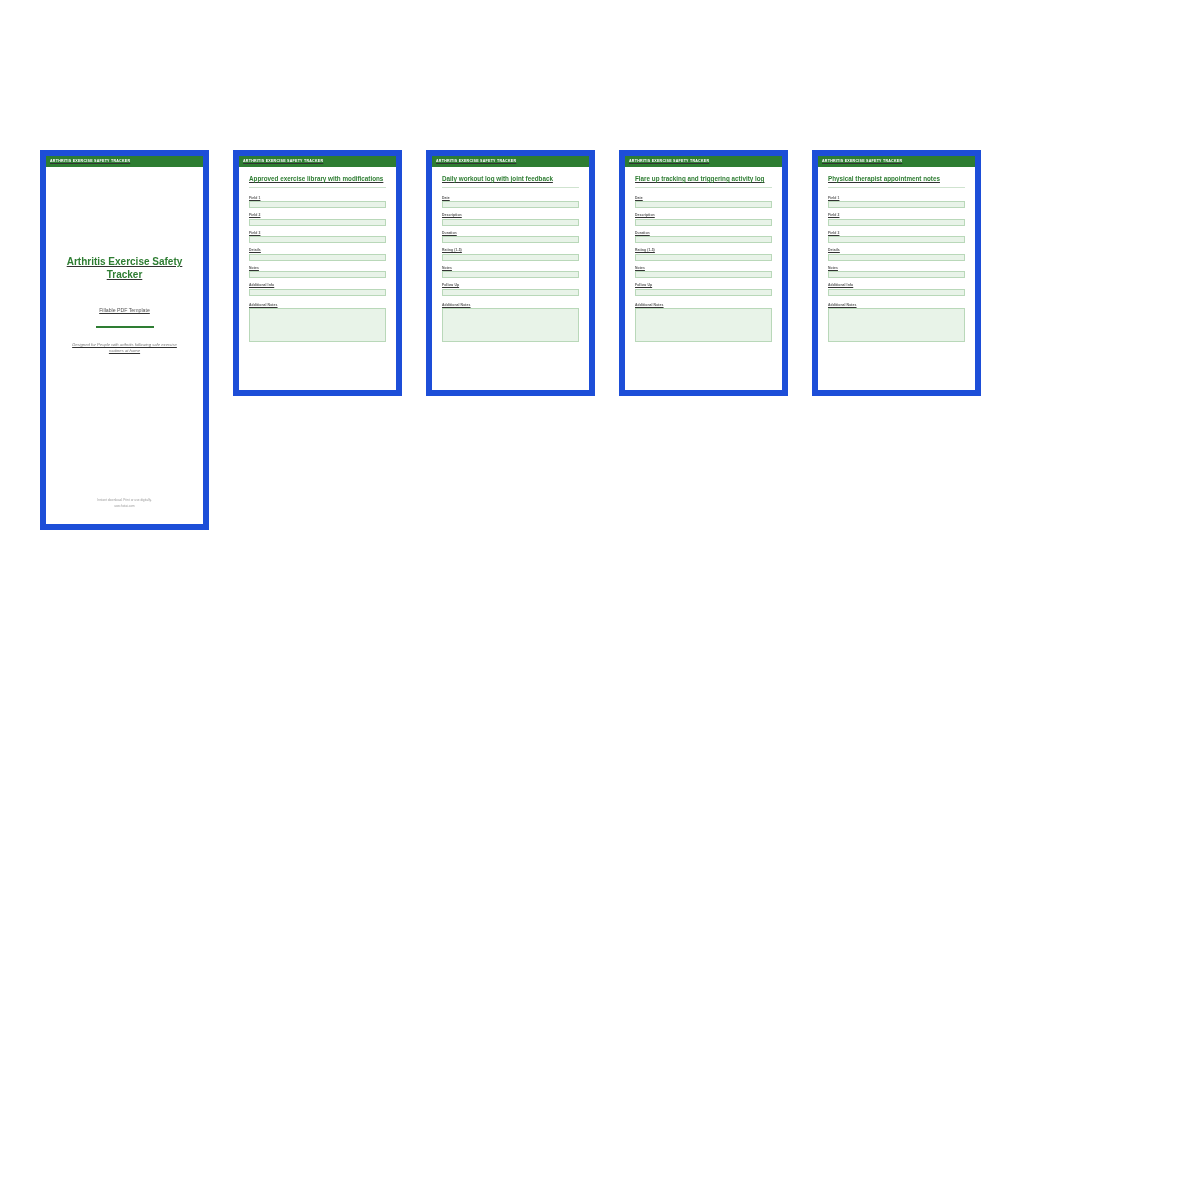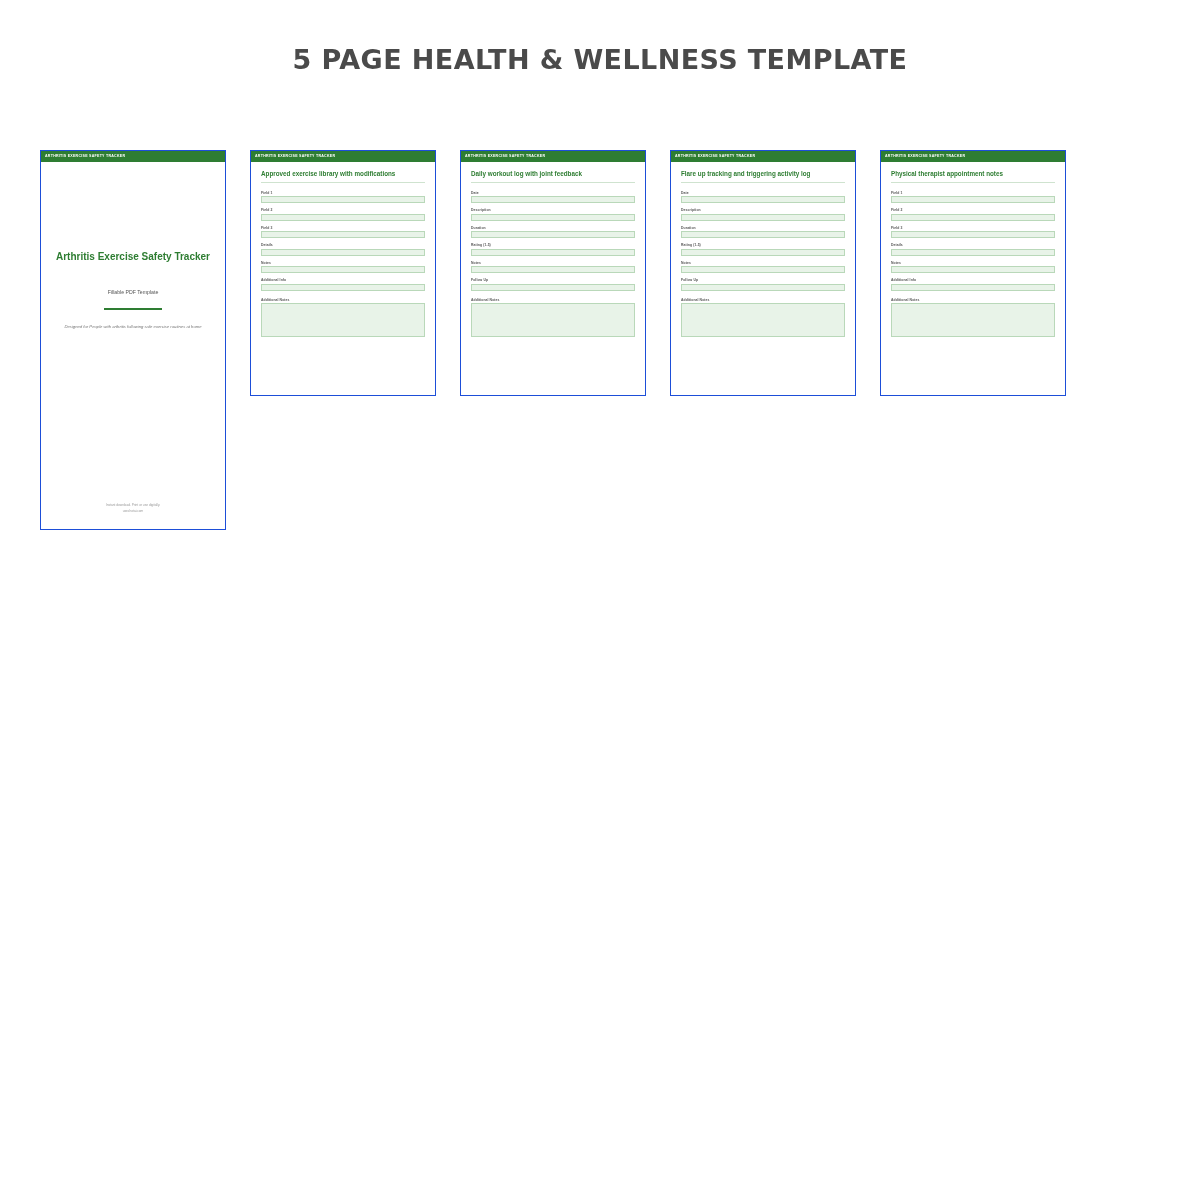--- a/index.html
+++ b/index.html
@@ -32,25 +32,26 @@
   }
   .sheet-row {
     position: absolute;
     top: 150px;
     left: 40px;
     width: 1120px;
     display: flex;
     gap: 24px;
   }
   .sheet {
-    width: 186px;
+    width: 169px;
     background: #ffffff;
-    border: 1px solid #1d4ed8;
+    border: 6px solid #1d4ed8;
     box-sizing: border-box;
     position: relative;
+    text-decoration: underline;
   }
   .sheet.cover { height: 380px; }
   .sheet.page { height: 246px; }
   .sheet-bar {
     height: 11px;
     background: #2e7d32;
     display: flex;
     align-items: center;
     padding: 0 4px;
     box-sizing: border-box;
@@ -139,21 +140,20 @@
   .field-input.tall {
     height: 34px;
   }
   .field.notes-block { margin-top: 7px; }
 </style>
 </head>
 <body>
 
 <div id="page">
 
-  <div class="main-title">5 PAGE HEALTH &amp; WELLNESS TEMPLATE</div>
 
   <div class="sheet-row">
 
     <div class="sheet cover">
       <div class="sheet-bar">
         <span class="bar-label">ARTHRITIS EXERCISE SAFETY TRACKER</span>
       </div>
       <div class="cover-body">
         <div class="cover-title">Arthritis Exercise Safety Tracker</div>
         <div class="cover-sub">Fillable PDF Template</div>

